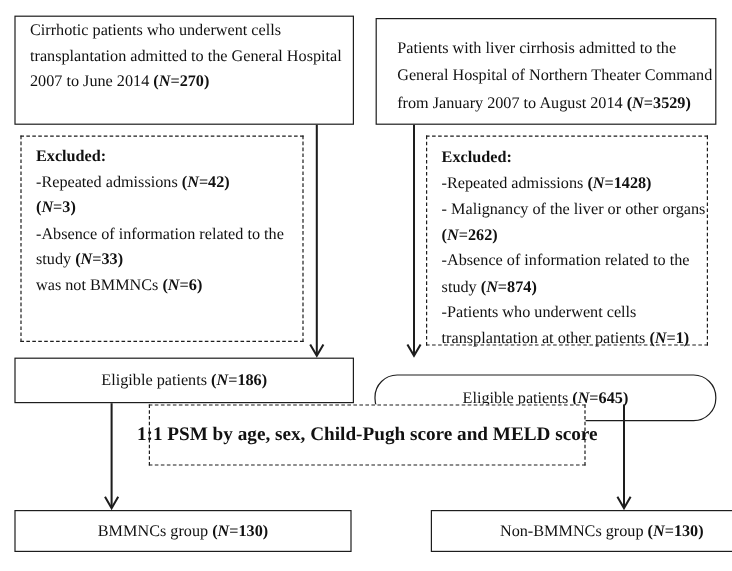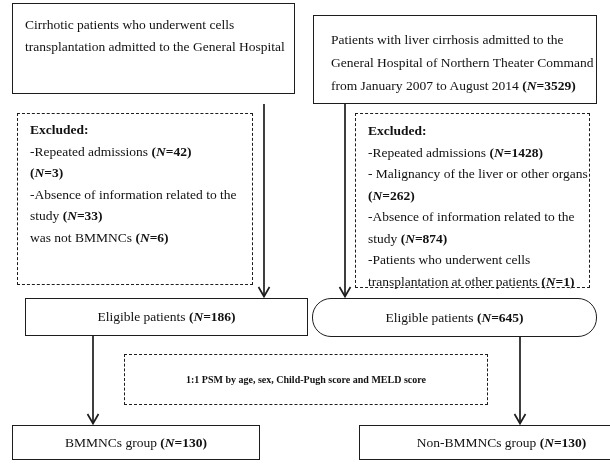--- a/index.html
+++ b/index.html
@@ -19,28 +19,28 @@
   .box {
     position: absolute;
     box-sizing: border-box;
     background: var(--bg, #ffffff);
     font-size: 13.5px;
     line-height: 21.5px;
   }
   .solid { border: 1.6px solid var(--line, #1d1d1d); }
   .dashed { border: 1.6px dashed var(--line, #1d1d1d); }
 
-  .b-top-left   { left: 12px;  top: 3px;  width: 283px; height: 91px;  padding: 10px 12px; }
+  .b-top-left   { left: 12px;  top: 13px;  width: 283px; height: 91px;  padding: 0 12px; }
   .b-top-right  { left: 313px; top: 15px;  width: 284px; height: 89px;  padding: 12px 17px; line-height: 23px; }
   .b-excl-left  { left: 17px;  top: 113px; width: 236px; height: 172px; padding: 5px 12px; }
   .b-excl-right { left: 355px; top: 113px; width: 235px; height: 175px; padding: 6px 12px; }
-  .b-elig-left  { left: 12px;  top: 298px; width: 283px; height: 38px; margin-left: 13px; }
-  .b-elig-right { left: 312px; top: 298px; width: 285px; height: 39px; border-radius: 19px; }
-  .b-psm        { left: 124px; top: 354px; width: 364px; height: 51px; font-size: 10px; }
-  .b-grp-left   { left: 12px;  top: 425px; width: 248px; height: 35px; }
+  .b-elig-left  { left: 12px;  top: 298px; width: 283px; height: 38px; }
+  .b-elig-right { left: 312px; top: 312px; width: 285px; height: 39px; border-radius: 19px; }
+  .b-psm        { left: 124px; top: 337px; width: 364px; height: 51px; font-size: 16px; }
+  .b-grp-left   { left: 12px;  top: 425px; width: 281px; height: 35px; }
   .b-grp-right  { left: 312px; top: 425px; width: 285px; height: 35px; margin-left: 47px; }
 
   .center {
     display: flex;
     flex-direction: column;
     align-items: center;
     justify-content: center;
     text-align: center;
   }
   .line { white-space: nowrap; }
@@ -63,20 +63,21 @@
   }
 </style>
 </head>
 <body>
 
 <div class="stage" style="--line: #1d1d1d; --text: #111111; --bg: #ffffff;">
 
   <div class="box solid b-top-left">
       <div class="line"><span class="s-r">Cirrhotic patients who underwent cells</span></div>
       <div class="line"><span class="s-r">transplantation admitted to the General Hospital</span></div>
+      <div class="line"><span class="s-r">2007 to June 2014 </span><span class="s-b">(</span><span class="s-bi">N</span><span class="s-b">=270)</span></div>
     </div>
 
   <div class="box solid b-top-right">
       <div class="line"><span class="s-r">Patients with liver cirrhosis admitted to the</span></div>
       <div class="line"><span class="s-r">General Hospital of Northern Theater Command</span></div>
       <div class="line"><span class="s-r">from January 2007 to August 2014 </span><span class="s-b">(</span><span class="s-bi">N</span><span class="s-b">=3529)</span></div>
     </div>
 
   <div class="box dashed b-excl-left">
       <div class="line"><span class="s-b">Excluded:</span></div>

